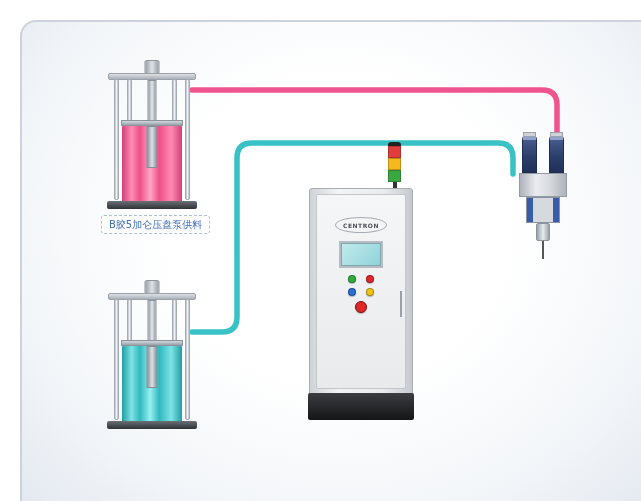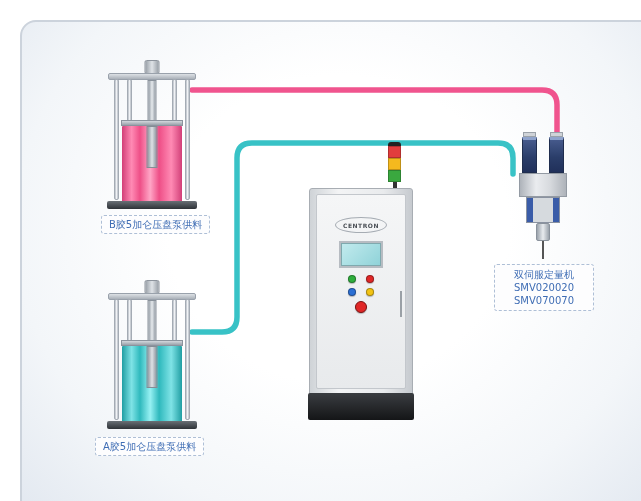--- a/index.html
+++ b/index.html
@@ -167,22 +167,14 @@
     <div class="servo servo-r"></div>
     <div class="manifold"></div>
     <div class="block2"></div>
     <div class="cyl"></div>
     <div class="needle"></div>
   </div>
 
   <div class="label-box lb-pump-b">
     <span>B胶5加仑压盘泵供料</span>
   </div>
-  <div class="label-box lb-pump-a">
-    <span>A胶5加仑压盘泵供料</span>
-  </div>
-  <div class="label-box lb-dispenser">
-    <div>双伺服定量机</div>
-    <div>SMV020020</div>
-    <div>SMV070070</div>
-  </div>
 
 </div>
 
 </body></html>

